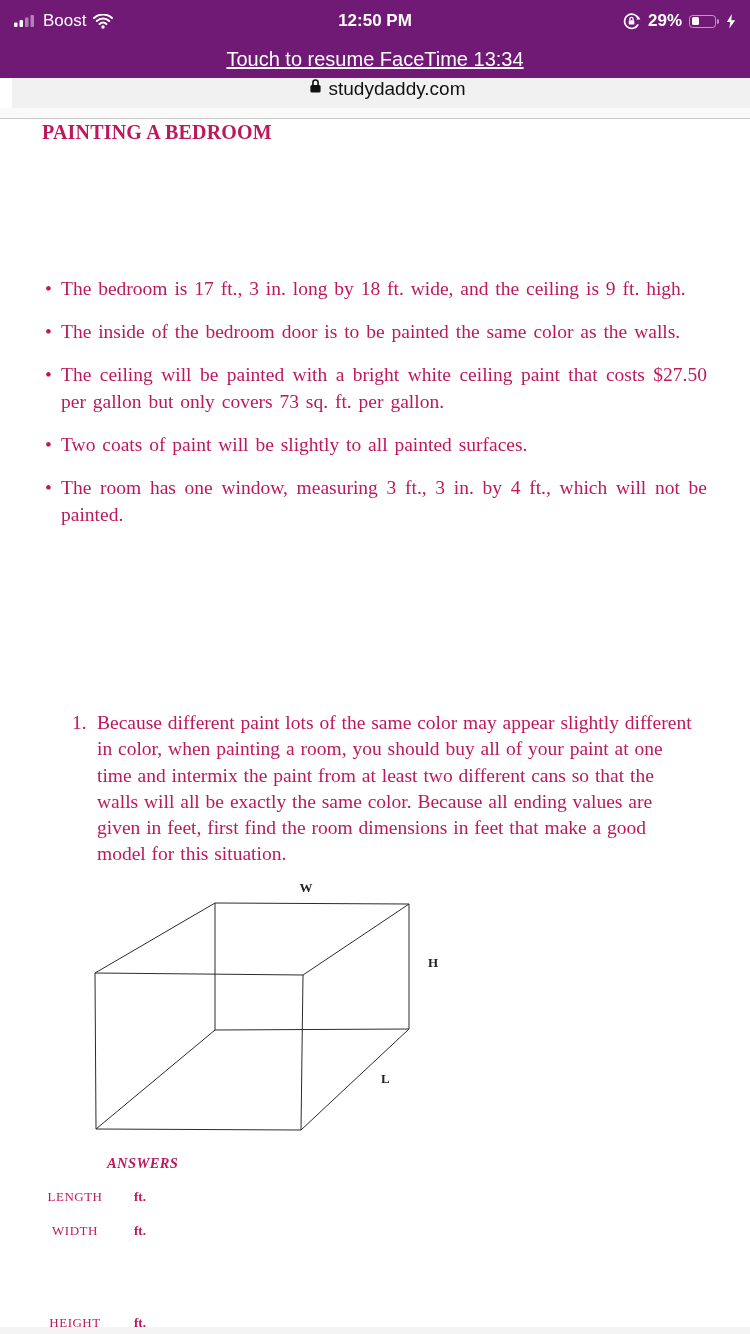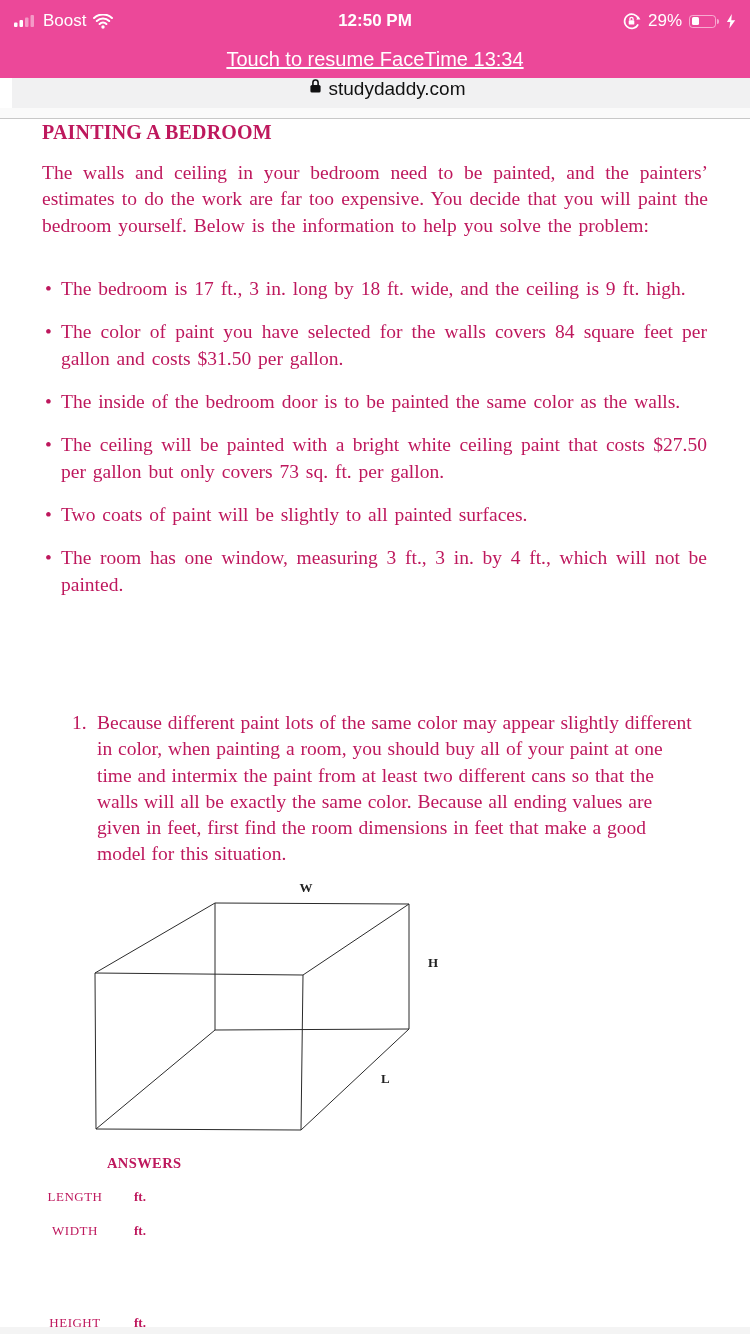--- a/index.html
+++ b/index.html
@@ -2,28 +2,28 @@
 <html><head>
 <meta charset="utf-8">
 <style>
   * { margin:0; padding:0; box-sizing:border-box; }
   html,body { width:750px; height:1334px; background:#fff; }
   .phone { position:relative; width:750px; height:1334px; overflow:hidden; background:#fff;
            font-family:"Liberation Sans", sans-serif; }
 
   
   .status-area { position:absolute; top:0; left:0; width:750px; height:78px;
-                 background:#ec4899; color:#fff; }
+                 background:#701a75; color:#fff; }
   .status-row { position:absolute; top:0; left:0; right:0; height:42px;
                 display:flex; align-items:center; padding:0 14px; }
   .cluster { display:flex; align-items:center; gap:7px; }
   .carrier { font-size:17px; }
   .time { position:absolute; left:50%; top:0; height:42px; display:flex; align-items:center;
           transform:translateX(-50%); font-size:17px; font-weight:600; }
-  .right-cluster { margin-left:auto; display:flex; align-items:center; gap:7px; }
+  .right-cluster { margin-left:auto; display:flex; align-items:center; gap:7px;font-weight:bold; }
   .batt-pct { font-size:17px; }
   .battery { position:relative; width:27px; height:13px; border:1px solid rgba(255,255,255,.55);
              border-radius:3.5px; display:flex; align-items:center; }
   .battery .fill { position:absolute; left:1.5px; top:1.5px; bottom:1.5px; width:7px;
                    background:#fff; border-radius:1.5px; }
   .battery-nub { width:2px; height:5px; background:rgba(255,255,255,.55);
                  border-radius:0 2px 2px 0; margin-left:1px; }
   .facetime-row { position:absolute; top:40px; left:0; right:0; height:38px;
                   display:flex; align-items:center; justify-content:center;
                   font-size:20px; cursor:pointer;text-decoration:underline; }
@@ -48,21 +48,21 @@
                 text-align:justify; word-spacing:2px; }
   .bullets li::before { content:"\2022"; position:absolute; left:-16px; }
   .question { position:absolute; left:97px; top:591px; width:598px; font-size:19.5px;
               line-height:26.3px; word-spacing:1px; }
   .q-num { position:absolute; left:-25px; }
   .diagram { position:absolute; left:88px; top:759px; }
   .diagram text { font-family:"Liberation Serif", serif; font-size:13px; font-weight:bold; fill:#222; }
 
   
   .answers-heading { position:absolute; left:107px; top:1036px; font-size:14.5px;
-                     font-weight:bold; letter-spacing:.4px; }
+                     font-weight:bold; letter-spacing:.4px;font-style:italic; }
   .answer-row { position:absolute; left:0; width:300px; height:20px; }
   .answer-row .lbl { position:absolute; left:0; width:150px; text-align:center;
                      font-size:13px; letter-spacing:.5px; }
   .answer-row .unit { position:absolute; left:134px; font-size:13px; font-weight:bold; }
   .row-0 { top:1070px; } .row-1 { top:1104px; } .row-2 { top:1196px;padding-left:20px; }
   .bottom-strip { position:absolute; bottom:0; left:0; width:750px; height:7px; background:#F4F4F4; }
 </style>
 </head>
 <body>
 
@@ -113,25 +113,23 @@
       <rect x="1.4" y="7" width="10.2" height="7.6" rx="1.6" fill="#111"></rect>
       <path d="M3.9,7 V4.6 a2.6,2.6 0 0 1 5.2,0 V7" fill="none" stroke="#111" stroke-width="1.6"></path>
     </svg>
     <span class="url-text">studydaddy.com</span>
   </div>
   <div class="chrome-fade"></div>
   <div class="doc-top-line"></div>
 
   <div class="doc">
     <div class="doc-title">PAINTING A BEDROOM</div>
-    <p class="doc-intro">The walls and ceiling in your bedroom need to be painted, and the painters’ estimates to do the work are far too expensive. You decide that you will paint the bedroom yourself. Below is the information to help you solve the problem:</p>
 
     <ul class="bullets">
       <li>The bedroom is 17 ft., 3 in. long by 18 ft. wide, and the ceiling is 9 ft. high.</li>
-      <li>The color of paint you have selected for the walls covers 84 square feet per gallon and costs $31.50 per gallon.</li>
       <li>The inside of the bedroom door is to be painted the same color as the walls.</li>
       <li>The ceiling will be painted with a bright white ceiling paint that costs $27.50 per gallon but only covers 73 sq. ft. per gallon.</li>
       <li>Two coats of paint will be slightly to all painted surfaces.</li>
       <li>The room has one window, measuring 3 ft., 3 in. by 4 ft., which will not be painted.</li>
     </ul>
 
     <div class="question">
       <span class="q-num">1.</span><span>Because different paint lots of the same color may appear slightly different in color, when painting a room, you should buy all of your paint at one time and intermix the paint from at least two different cans so that the walls will all be exactly the same color. Because all ending values are given in feet, first find the room dimensions in feet that make a good model for this situation.</span>
     </div>
 

